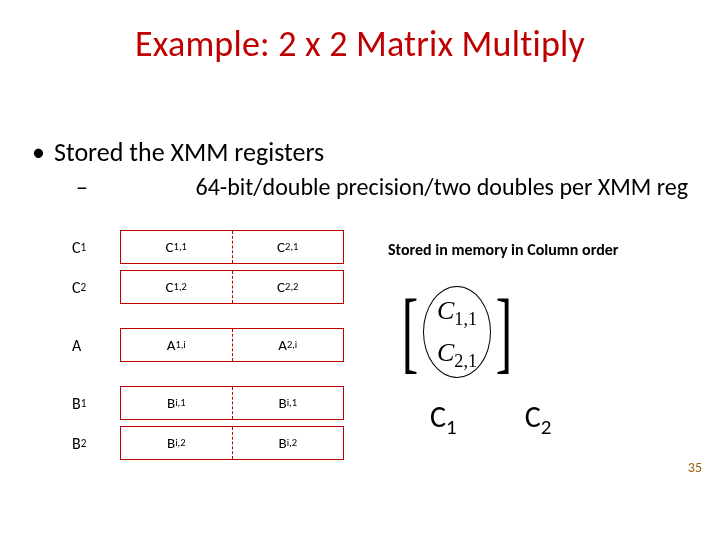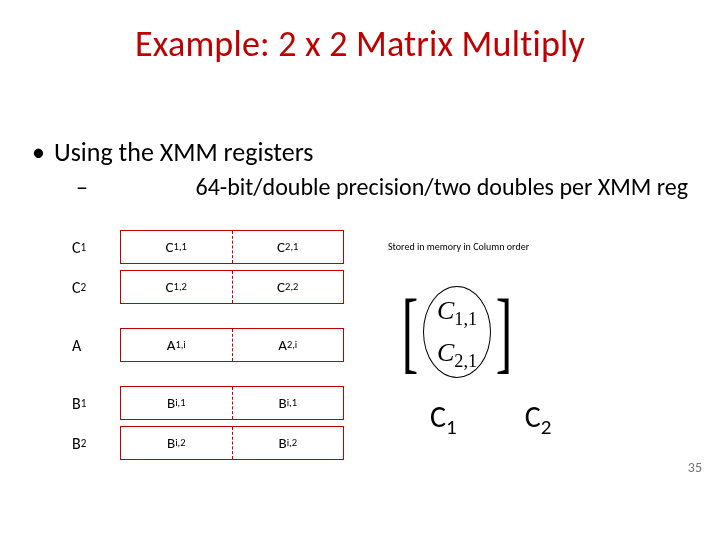--- a/index.html
+++ b/index.html
@@ -102,22 +102,22 @@
   sub {
     font-size: 0.7em;
     vertical-align: sub;
     line-height: 0;
   }
 
   .mem-note {
     position: absolute;
     left: 388px;
     top: 240px;
-    font-size: 10px;
-    font-weight: normal;
+    font-size: 16px;
+    font-weight: bold;
   }
 
   .matrix {
     position: absolute;
     left: 395px;
     top: 290px;
     display: flex;
     align-items: center;
     font-family: "Times New Roman", serif;
     font-size: 28px;
@@ -170,32 +170,32 @@
   }
   .col-labels span {
     display: inline-block;
   }
 
   .pagenum {
     position: absolute;
     right: 18px;
     bottom: 12px;
     font-size: 14px;
-    color: #737373;
+    color: #a16207;
   }
 </style>
 </head>
 <body>
 
 <div class="slide">
 
   <div class="title">Example: 2 x 2 Matrix Multiply</div>
 
   <div class="bullets">
-    <div class="lvl1">Using the XMM registers</div>
+    <div class="lvl1">Stored the XMM registers</div>
     <div class="lvl2">64-bit/double precision/two doubles per XMM reg</div>
   </div>
 
   <div class="regs">
 
     <div class="reg-row">
       <div class="reg-label">
         <span>C</span>
           <sub>1</sub>
       </div>

